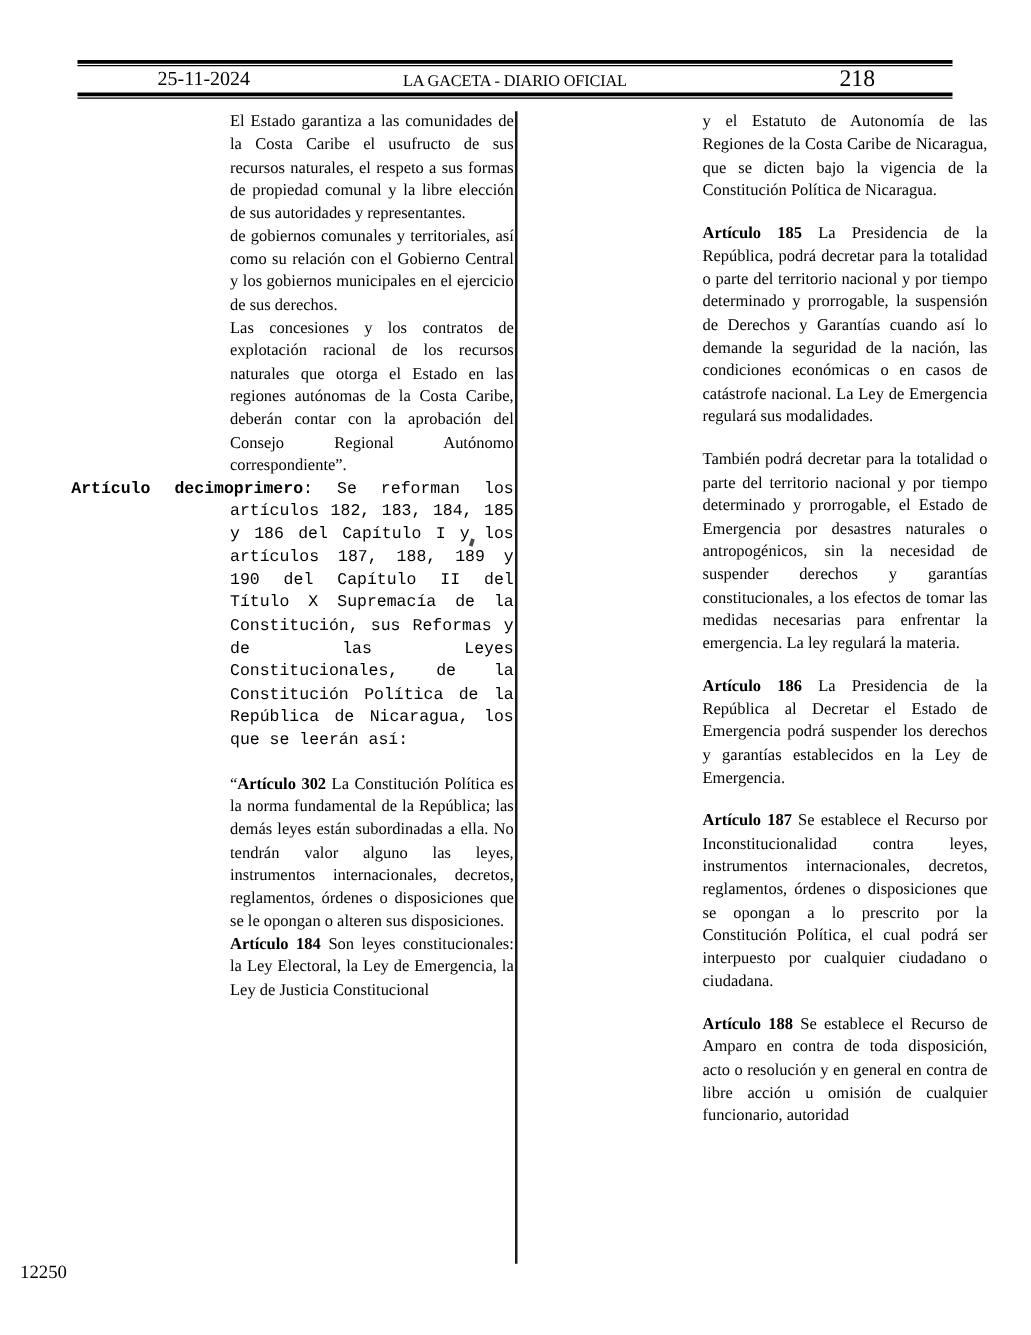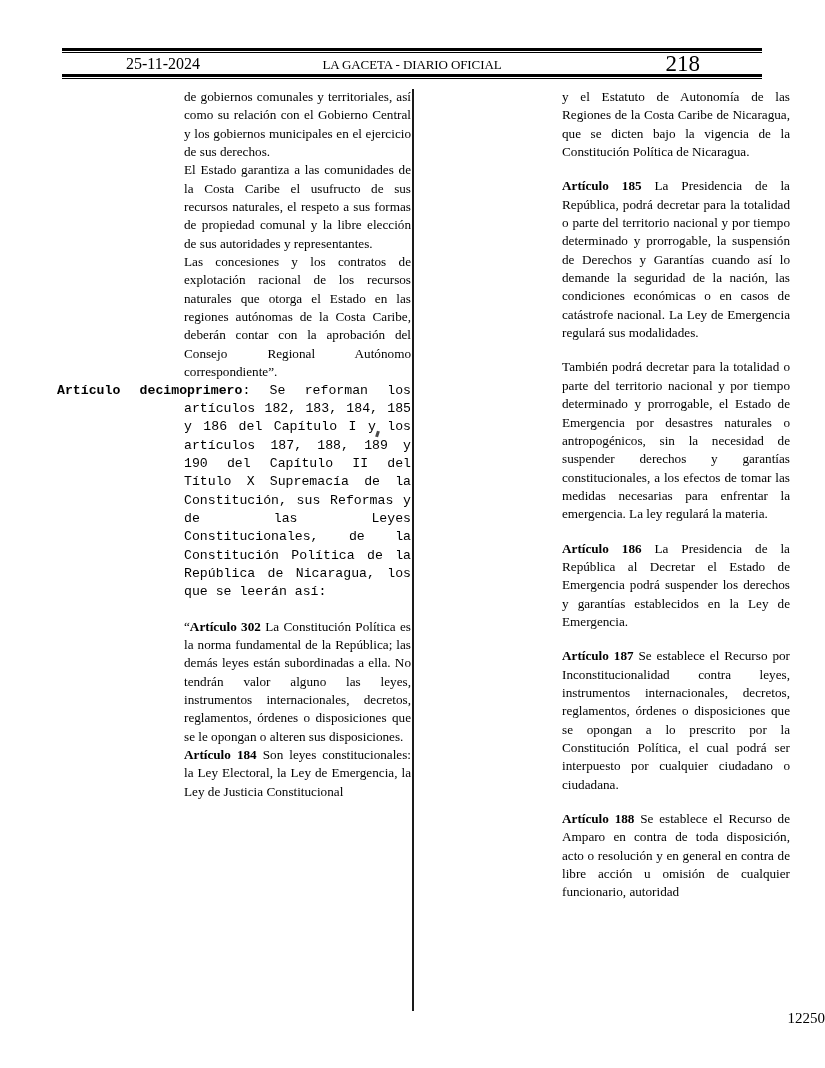--- a/index.html
+++ b/index.html
@@ -60,21 +60,21 @@
     top: 1px;
     text-align: center;
     font-size: 13px;
     letter-spacing: -0.1px;
     white-space: nowrap;
   }
   .hdr-page {
     position: absolute;
     right: 62px;
     top: 0;
-    font-size: 23px;
+    font-size: 19px;
     white-space: nowrap;
   }
 
   
   .col {
     position: absolute;
     top: 88px;
     font-size: 13.2px;
     line-height: 18.35px;
     text-align: justify;
@@ -131,21 +131,21 @@
     transform: rotate(18deg);
     opacity: 0.85;
   }
 
   
   .footer {
     position: absolute;
     left: 16px;
     right: 0;
     top: 1010px;
-    text-align: right;
+    text-align: left;
     font-size: 15px;
   }
 </style>
 </head>
 <body>
 
 <div class="page">
 
   <div class="header">
     <div class="rule-thick"></div>
@@ -157,24 +157,24 @@
     </div>
     <div class="rule-thick"></div>
     <div class="rule-thin"></div>
   </div>
 
   <div class="divider"></div>
 
   <div class="col col-left">
     <div id="left-col-body">
         <div class="body-block">
+          <p class="body-para"><span>El Estado garantiza a las comunidades de la Costa Caribe el usufructo de sus recursos naturales, el respeto a sus formas de propiedad comunal y la libre elección de sus autoridades y representantes.</span></p>
+        </div>
+        <div class="body-block">
           <p class="body-para"><span>de gobiernos comunales y territoriales, así como su relación con el Gobierno Central y los gobiernos municipales en el ejercicio de sus derechos.</span></p>
-        </div>
-        <div class="body-block">
-          <p class="body-para"><span>El Estado garantiza a las comunidades de la Costa Caribe el usufructo de sus recursos naturales, el respeto a sus formas de propiedad comunal y la libre elección de sus autoridades y representantes.</span></p>
         </div>
         <div class="body-block">
           <p class="body-para"><span>Las concesiones y los contratos de explotación racional de los recursos naturales que otorga el Estado en las regiones autónomas de la Costa Caribe, deberán contar con la aprobación del Consejo Regional Autónomo correspondiente”.</span></p>
         </div>
         <p class="hang"><b>Artículo decimoprimero</b><span>: Se reforman los artículos 182, 183, 184, 185 y 186 del Capítulo I y los artículos 187, 188, 189 y 190 del Capítulo II del Título X Supremacía de la Constitución, sus Reformas y de las Leyes Constitucionales, de la Constitución Política de la República de Nicaragua, los que se leerán así:</span></p>
         <div class="body-block">
           <p class="body-para"><span>“</span><b>Artículo 302</b><span> La Constitución Política es la norma fundamental de la República; las demás leyes están subordinadas a ella. No tendrán valor alguno las leyes, instrumentos internacionales, decretos, reglamentos, órdenes o disposiciones que se le opongan o alteren sus disposiciones.</span></p>
         </div>
         <div class="body-block">
           <p class="body-para"><b>Artículo 184</b><span> Son leyes constitucionales: la Ley Electoral, la Ley de Emergencia, la Ley de Justicia Constitucional</span></p>

